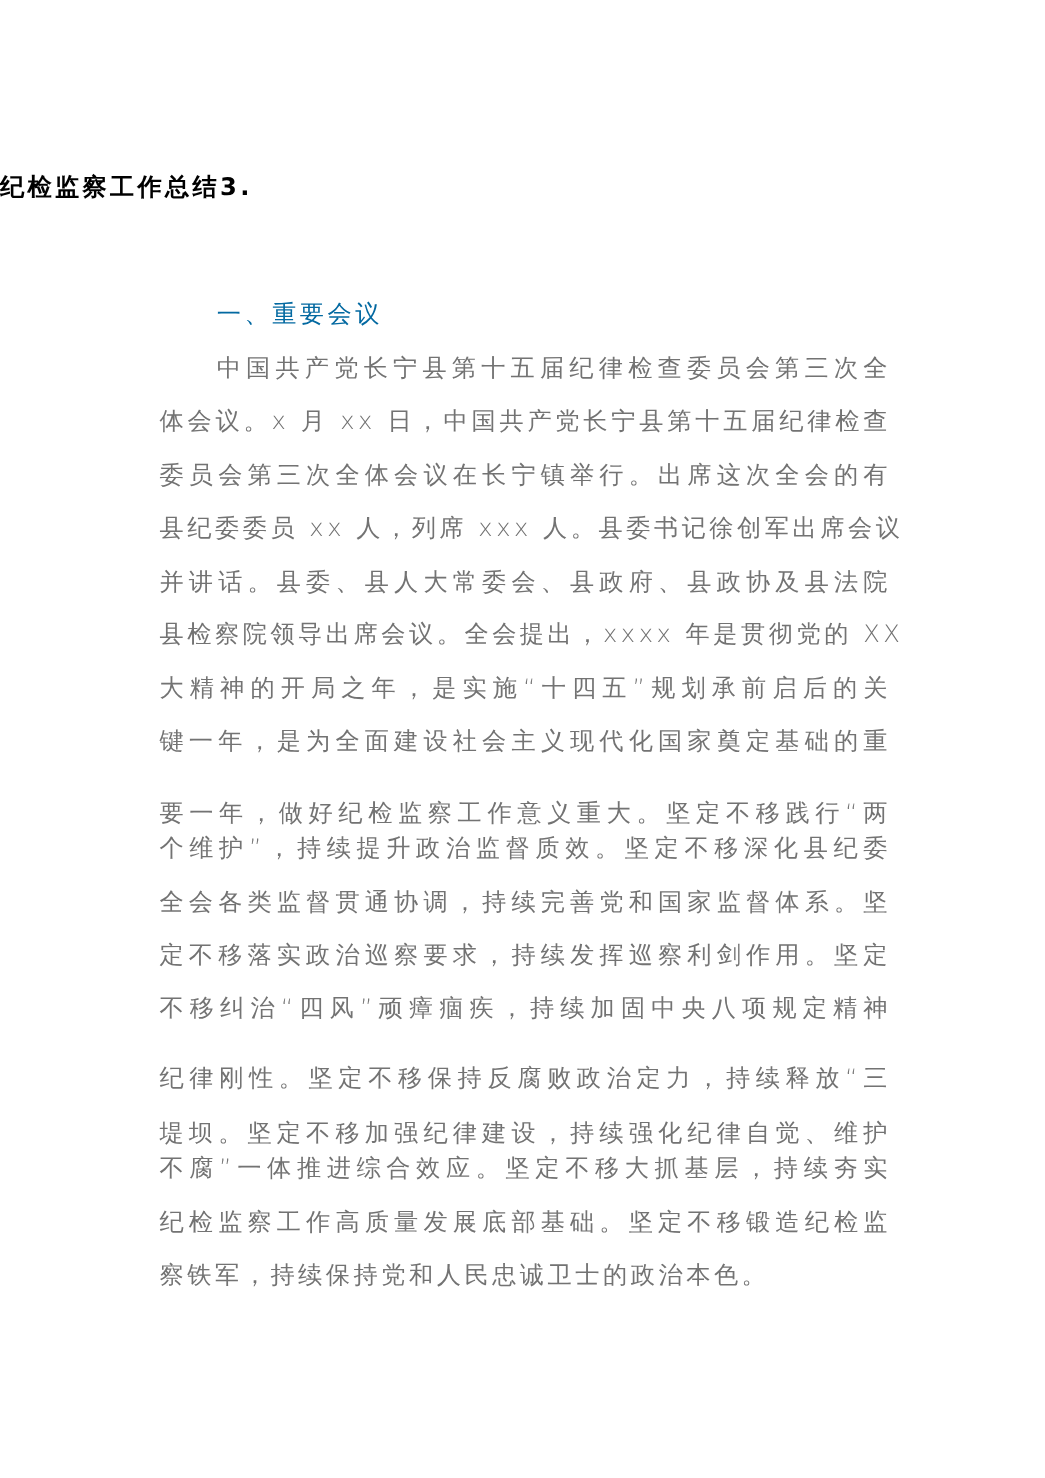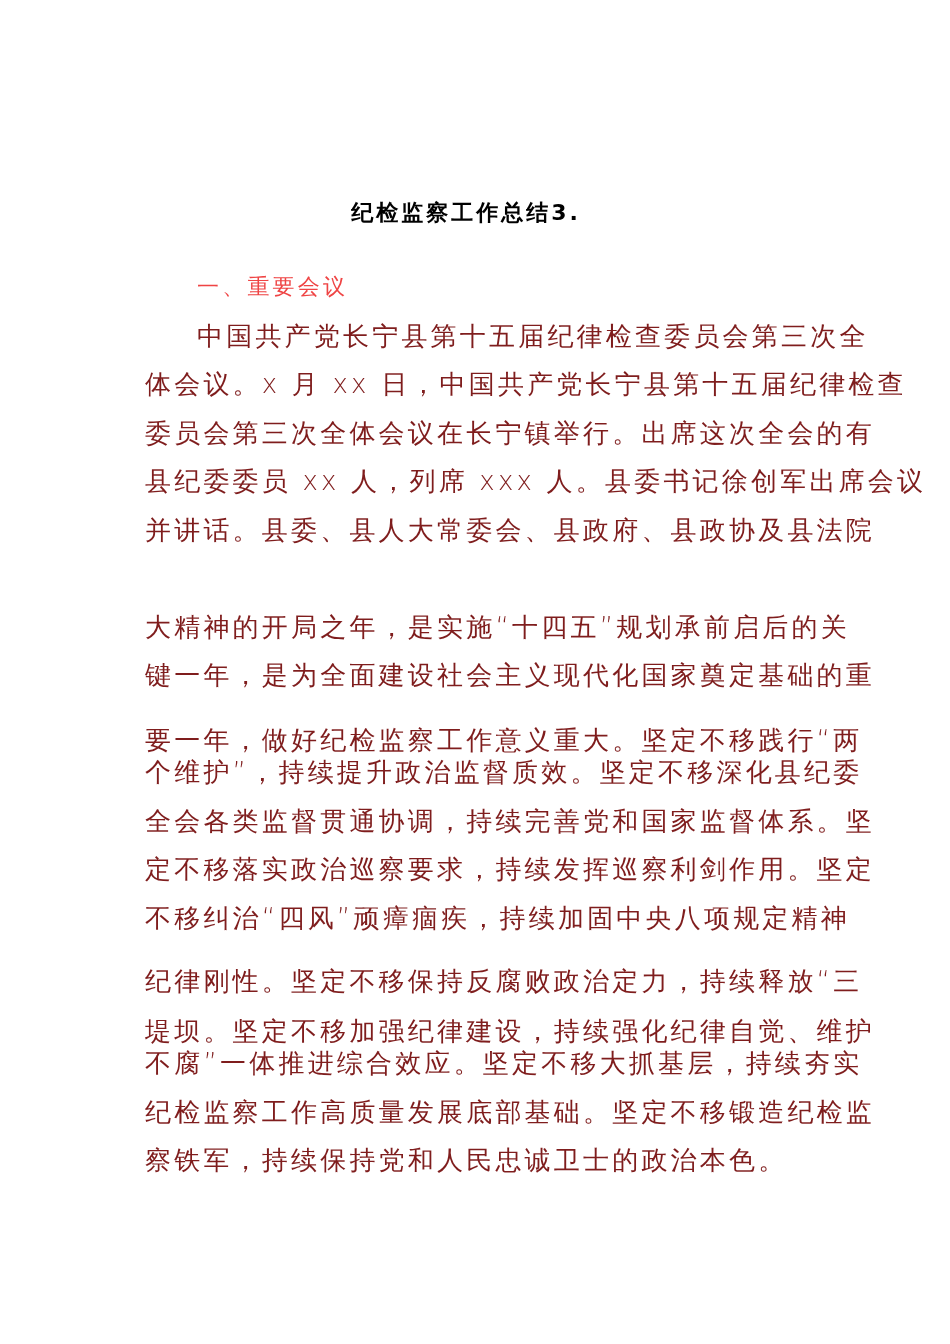--- a/index.html
+++ b/index.html
@@ -21,73 +21,73 @@
       top: 0;
       width: 950px;
       height: 1344px;
       background: #ffffff;
     }
     .title {
       position: absolute;
       left: 0;
       width: 932px;
       top: 155px;
-      text-align: center;
+      text-align: left;
       font-size: 22px;
       font-weight: bold;
       letter-spacing: 3px;
       line-height: 32px;
       font-family: "DejaVu Sans", "Liberation Sans", sans-serif;
-      margin-top: 42px;
     }
     .line {
       position: absolute;
       left: 145px;
       width: 665px;
-      font-size: 26px;
+      font-size: 22px;
       line-height: 32px;
       white-space: nowrap;
       letter-spacing: 3.2px;
       text-align: justify;
       text-align-last: justify;
       font-family: "DejaVu Sans", "Liberation Sans", sans-serif;
       font-weight: 300;
-      color: #7f1d1d;
+      color: #737373;
     }
     .line.indent {
       left: 197px;
       width: 613px;
     }
     .line.last {
       text-align-last: left;
     }
     .heading {
       position: absolute;
       left: 197px;
       font-size: 22px;
       line-height: 32px;
       letter-spacing: 3.2px;
       white-space: nowrap;
       font-family: "DejaVu Sans", "Liberation Sans", sans-serif;
-      color: #ef4444;
+      color: #0369a1;
     }
   </style>
 </head>
 <body>
 
 <div class="page">
   <div class="title">纪检监察工作总结3.</div>
 
   <div class="heading" style="top:271px;">一、重要会议</div>
 
   <div class="line indent" style="top:320px;">中国共产党长宁县第十五届纪律检查委员会第三次全</div>
   <div class="line" style="top:368px;">体会议。x 月 xx 日，中国共产党长宁县第十五届纪律检查</div>
   <div class="line" style="top:417px;">委员会第三次全体会议在长宁镇举行。出席这次全会的有</div>
   <div class="line" style="top:465px;">县纪委委员 xx 人，列席 xxx 人。县委书记徐创军出席会议</div>
   <div class="line" style="top:514px;">并讲话。县委、县人大常委会、县政府、县政协及县法院</div>
+  <div class="line" style="top:562px;">县检察院领导出席会议。全会提出，xxxx 年是贯彻党的 XX</div>
   <div class="line" style="top:611px;">大精神的开局之年，是实施“十四五”规划承前启后的关</div>
   <div class="line" style="top:659px;">键一年，是为全面建设社会主义现代化国家奠定基础的重</div>
   <div class="line" style="top:708px;margin-top:16px;">要一年，做好纪检监察工作意义重大。坚定不移践行“两</div>
   <div class="line" style="top:756px;">个维护”，持续提升政治监督质效。坚定不移深化县纪委</div>
   <div class="line" style="top:805px;">全会各类监督贯通协调，持续完善党和国家监督体系。坚</div>
   <div class="line" style="top:853px;">定不移落实政治巡察要求，持续发挥巡察利剑作用。坚定</div>
   <div class="line" style="top:902px;">不移纠治“四风”顽瘴痼疾，持续加固中央八项规定精神</div>
   <div class="line" style="top:971px;margin-top:44px;">堤坝。坚定不移加强纪律建设，持续强化纪律自觉、维护</div>
   <div class="line" style="top:965px;">纪律刚性。坚定不移保持反腐败政治定力，持续释放“三</div>
   <div class="line" style="top:1047px;">不腐”一体推进综合效应。坚定不移大抓基层，持续夯实</div>

